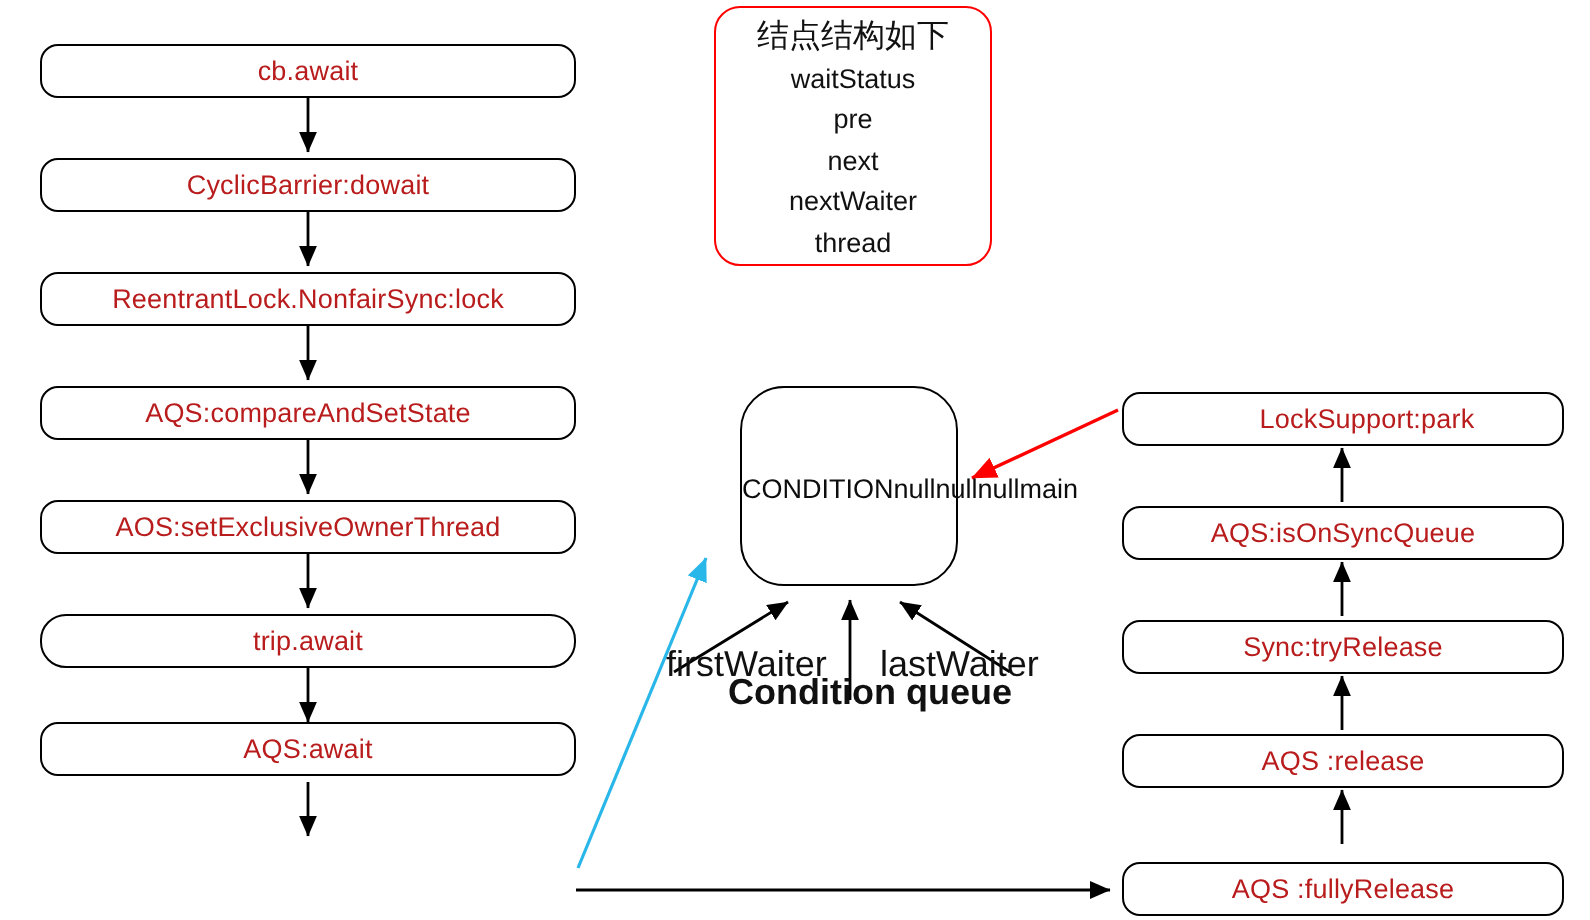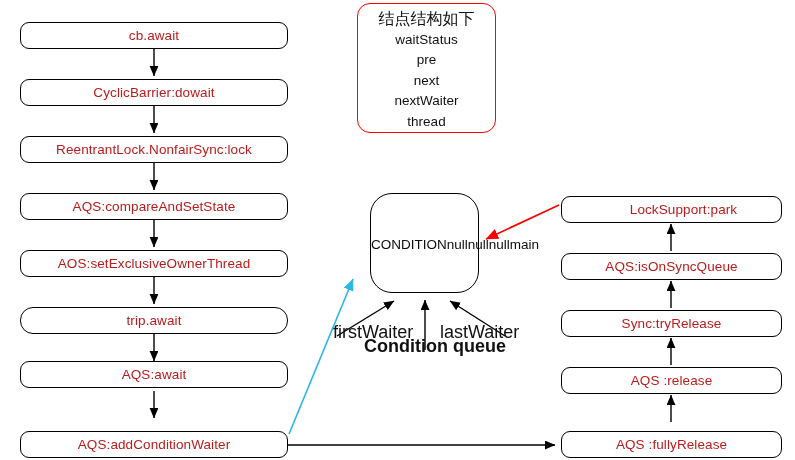--- a/index.html
+++ b/index.html
@@ -128,21 +128,20 @@
     </g>
   </svg>
 
   <div class="node left" style="top:22px;">cb.await</div>
   <div class="node left" style="top:79px;">CyclicBarrier:dowait</div>
   <div class="node left" style="top:136px;">ReentrantLock.NonfairSync:lock</div>
   <div class="node left" style="top:250px;">AOS:setExclusiveOwnerThread</div>
   <div class="node left" style="top:193px;">AQS:compareAndSetState</div>
   <div class="node left" style="top:307px;border-radius:13px;">trip.await</div>
   <div class="node left" style="top:361px;">AQS:await</div>
-  <div class="node left" style="top:431px;">AQS:addConditionWaiter</div>
 
   <div class="node right" style="top:196px;padding-left:24px;">LockSupport:park</div>
   <div class="node right" style="top:253px;">AQS:isOnSyncQueue</div>
   <div class="node right" style="top:310px;">Sync:tryRelease</div>
   <div class="node right" style="top:367px;">AQS :release</div>
   <div class="node right" style="top:431px;">AQS :fullyRelease</div>
 
   <div class="struct-box">
     <div class="line cjk">结点结构如下</div>
     <div class="line">waitStatus</div>

